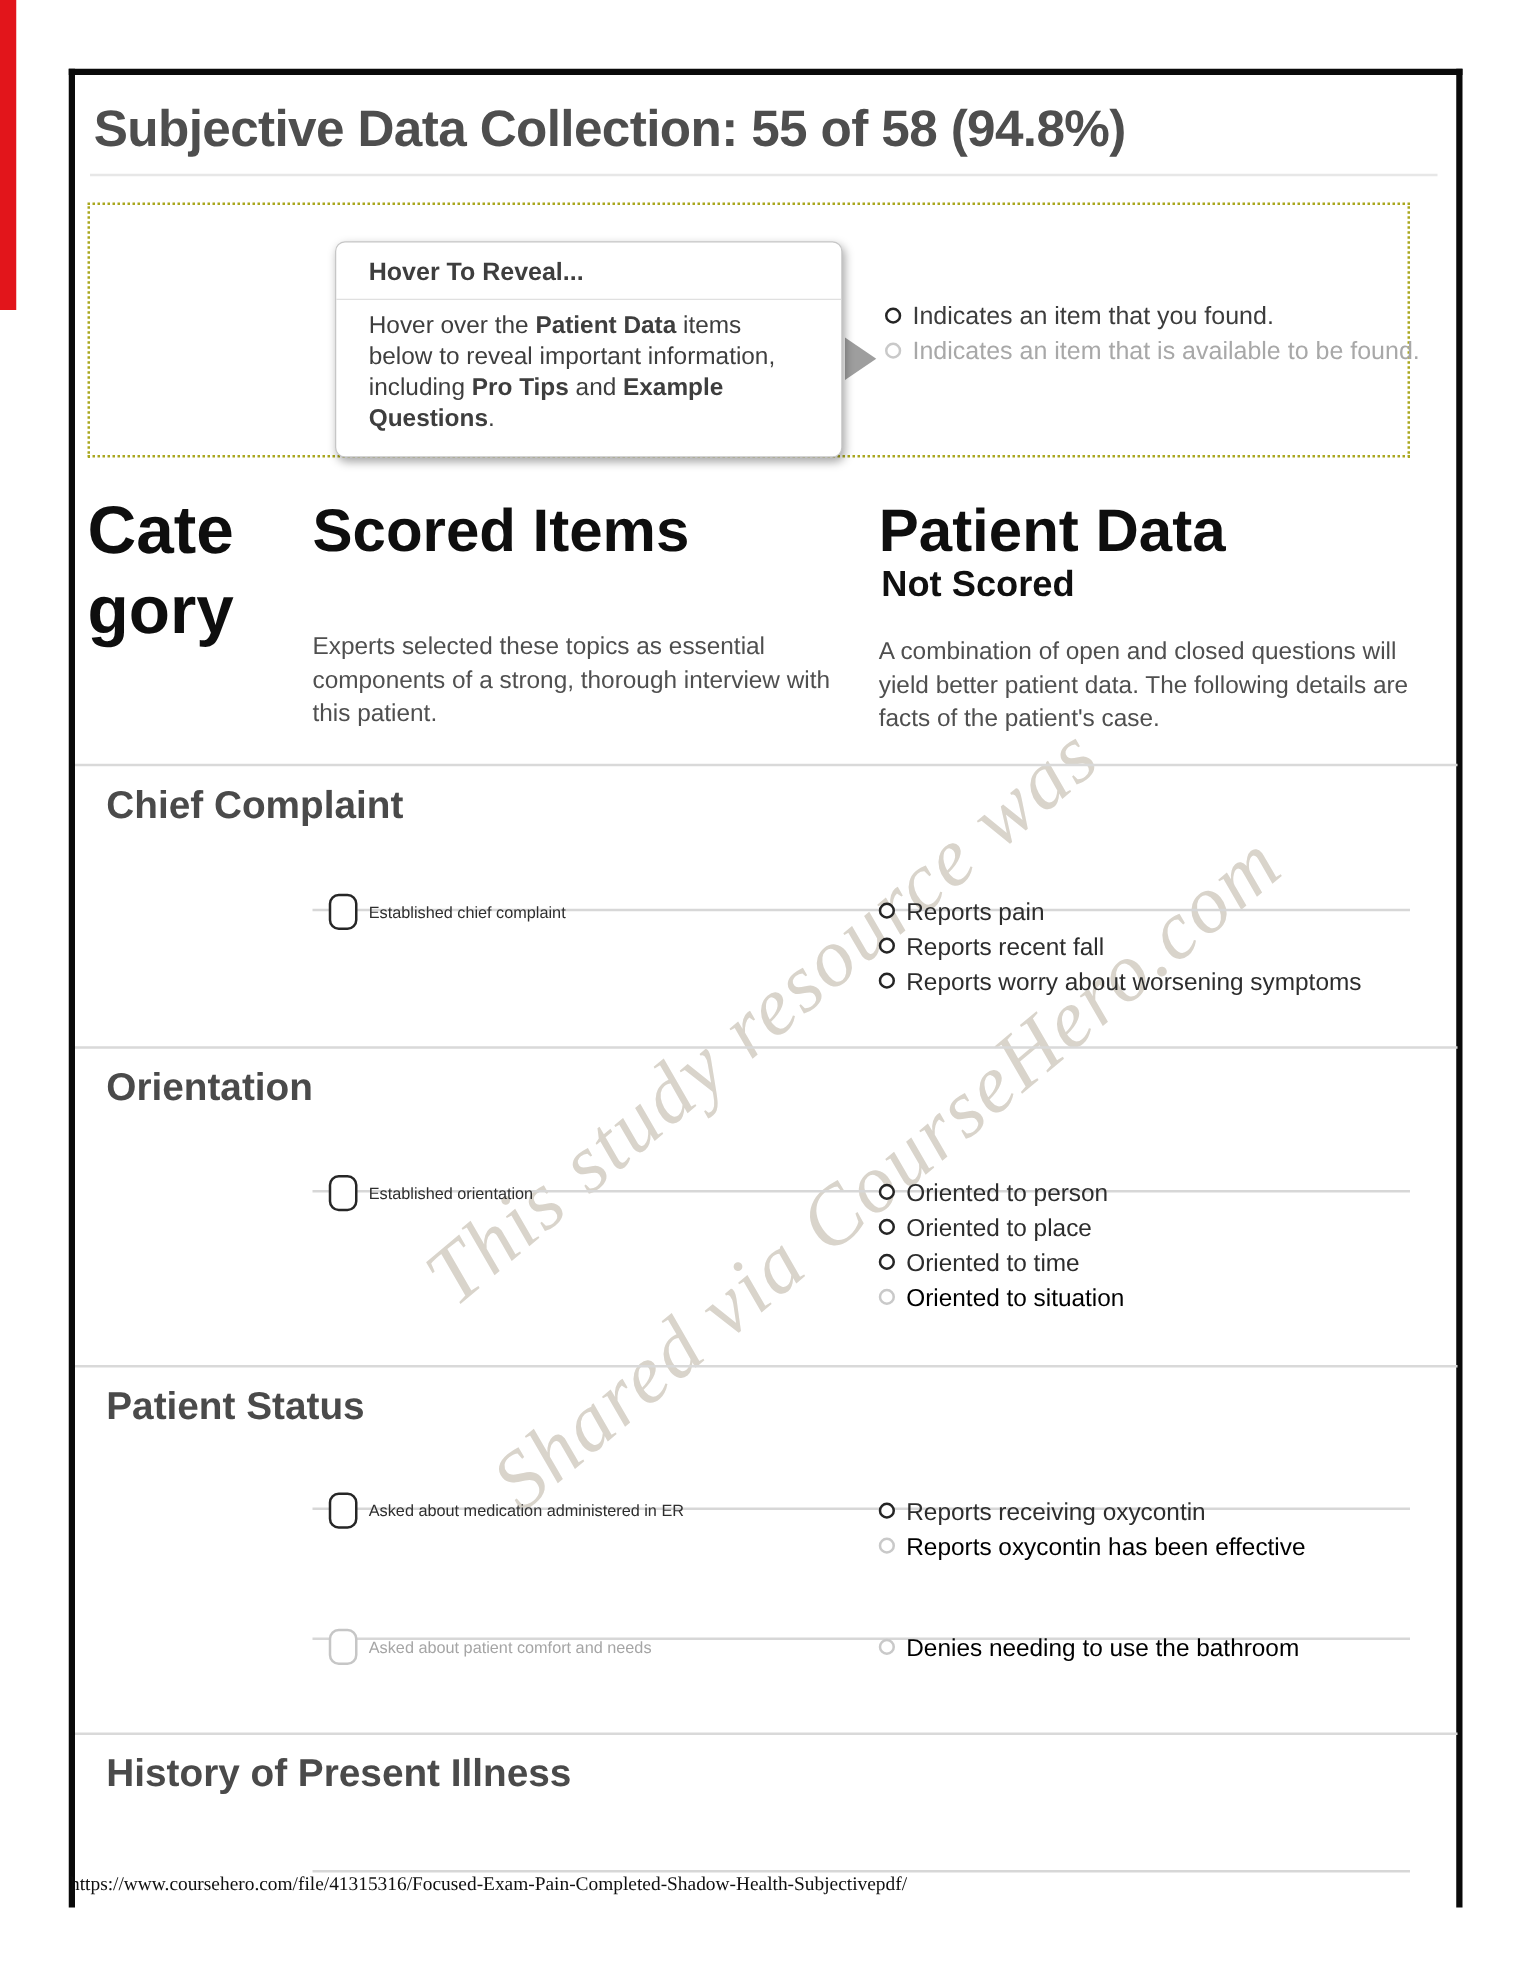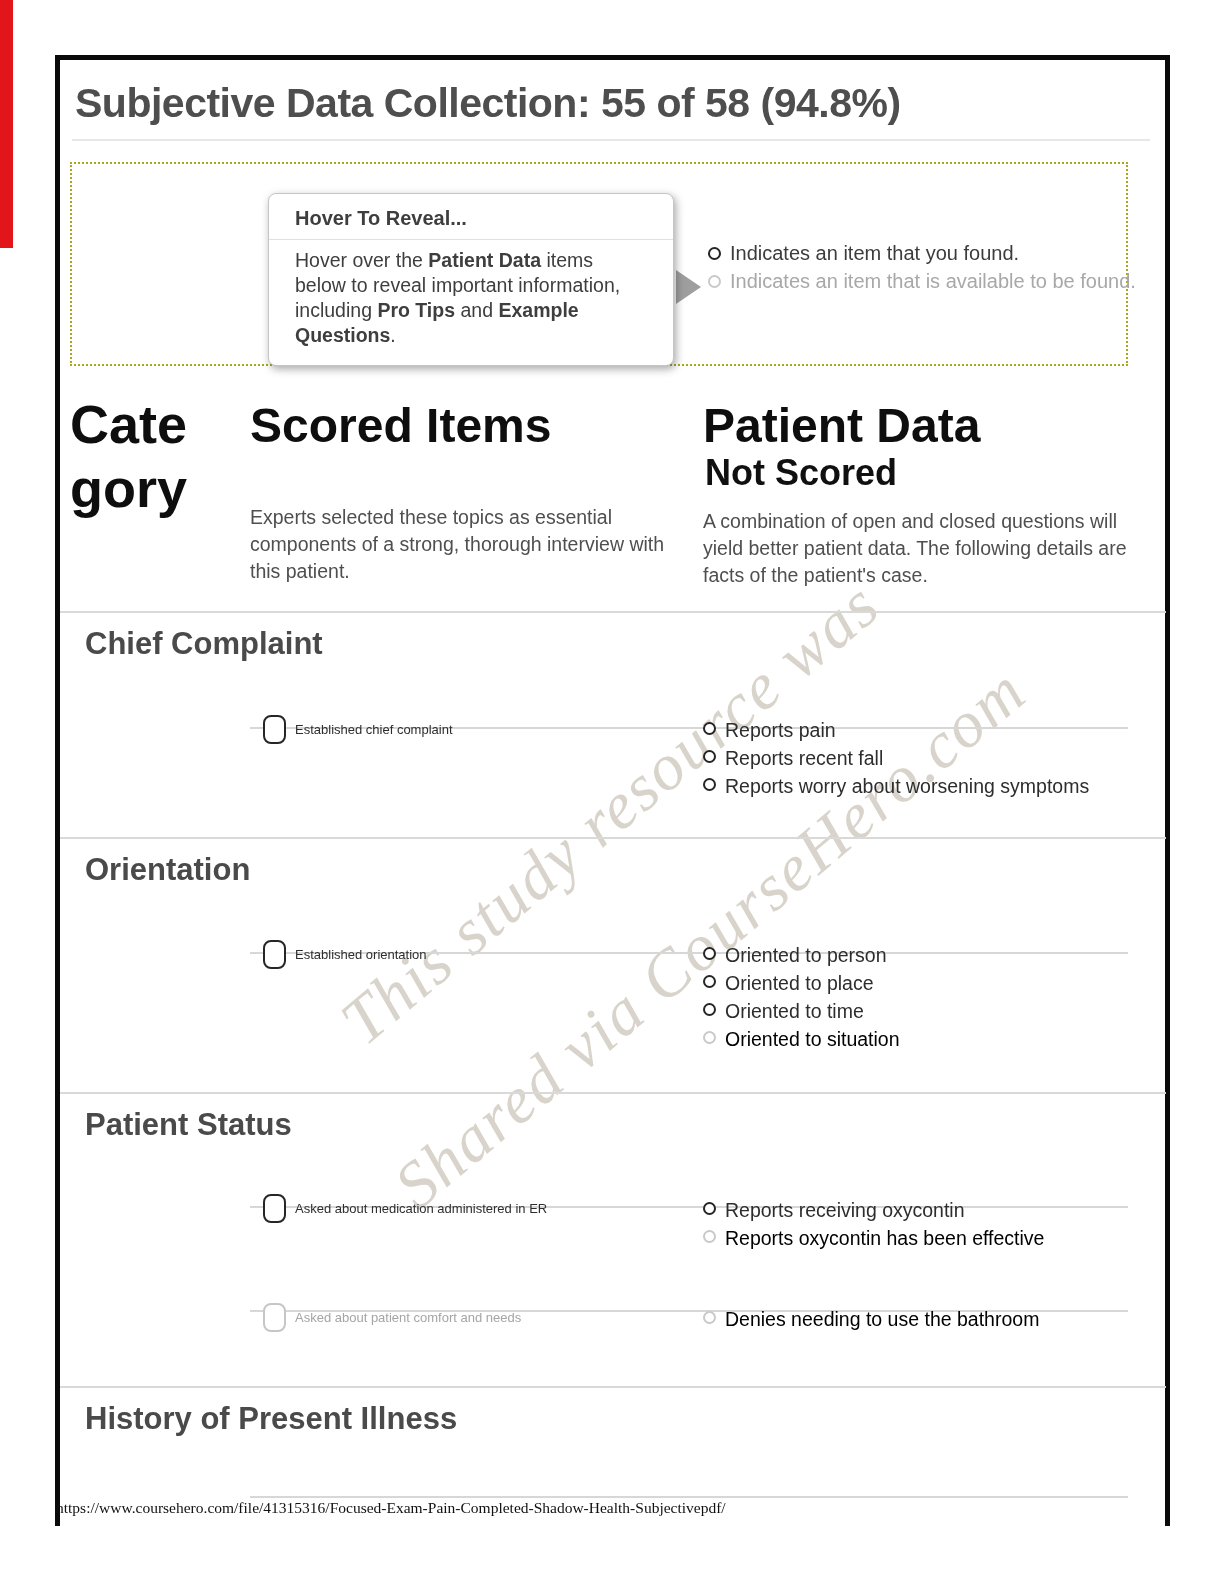--- a/index.html
+++ b/index.html
@@ -38,21 +38,21 @@
   .legend-available { color:#a8a8a8; }
   .circle { display:inline-block; width:13px; height:13px; border-radius:50%;
             vertical-align:middle; margin-right:9px; margin-top:-3px; background:#fff; }
   .circle.dark { border:2.5px solid #252525; }
   .circle.light { border:2px solid #c9c9c9; }
 
   
   .hdr-category { left:70px; top:392px; font-size:54px; font-weight:bold; color:#0e0e0e; line-height:64px; }
   .hdr-scored { left:250px; top:398px; font-size:48px; font-weight:bold; color:#0e0e0e;text-align:right; }
   .hdr-patient { left:703px; top:398px; font-size:48px; font-weight:bold; color:#0e0e0e; }
-  .hdr-notscored { left:705px; top:452px; font-size:36px; font-weight:bold; color:#101010; }
+  .hdr-notscored { left:705px; top:452px; font-size:29px; font-weight:bold; color:#101010; }
   .desc { font-size:19.5px; line-height:27px; color:#4f4f4f; }
   .desc-scored { left:250px; top:504px; width:420px; }
   .desc-patient { left:703px; top:508px; width:435px; }
 
   
   .wm { font-family:"Liberation Serif", serif; font-style:italic; color:#d9d4cb;
         font-size:66px; letter-spacing:2px; white-space:nowrap; text-align:center;
         transform:rotate(-40deg); z-index:0; }
   .wm1 { left:60px;  top:775px; width:1100px; }
   .wm2 { left:160px; top:900px; width:1100px; }

